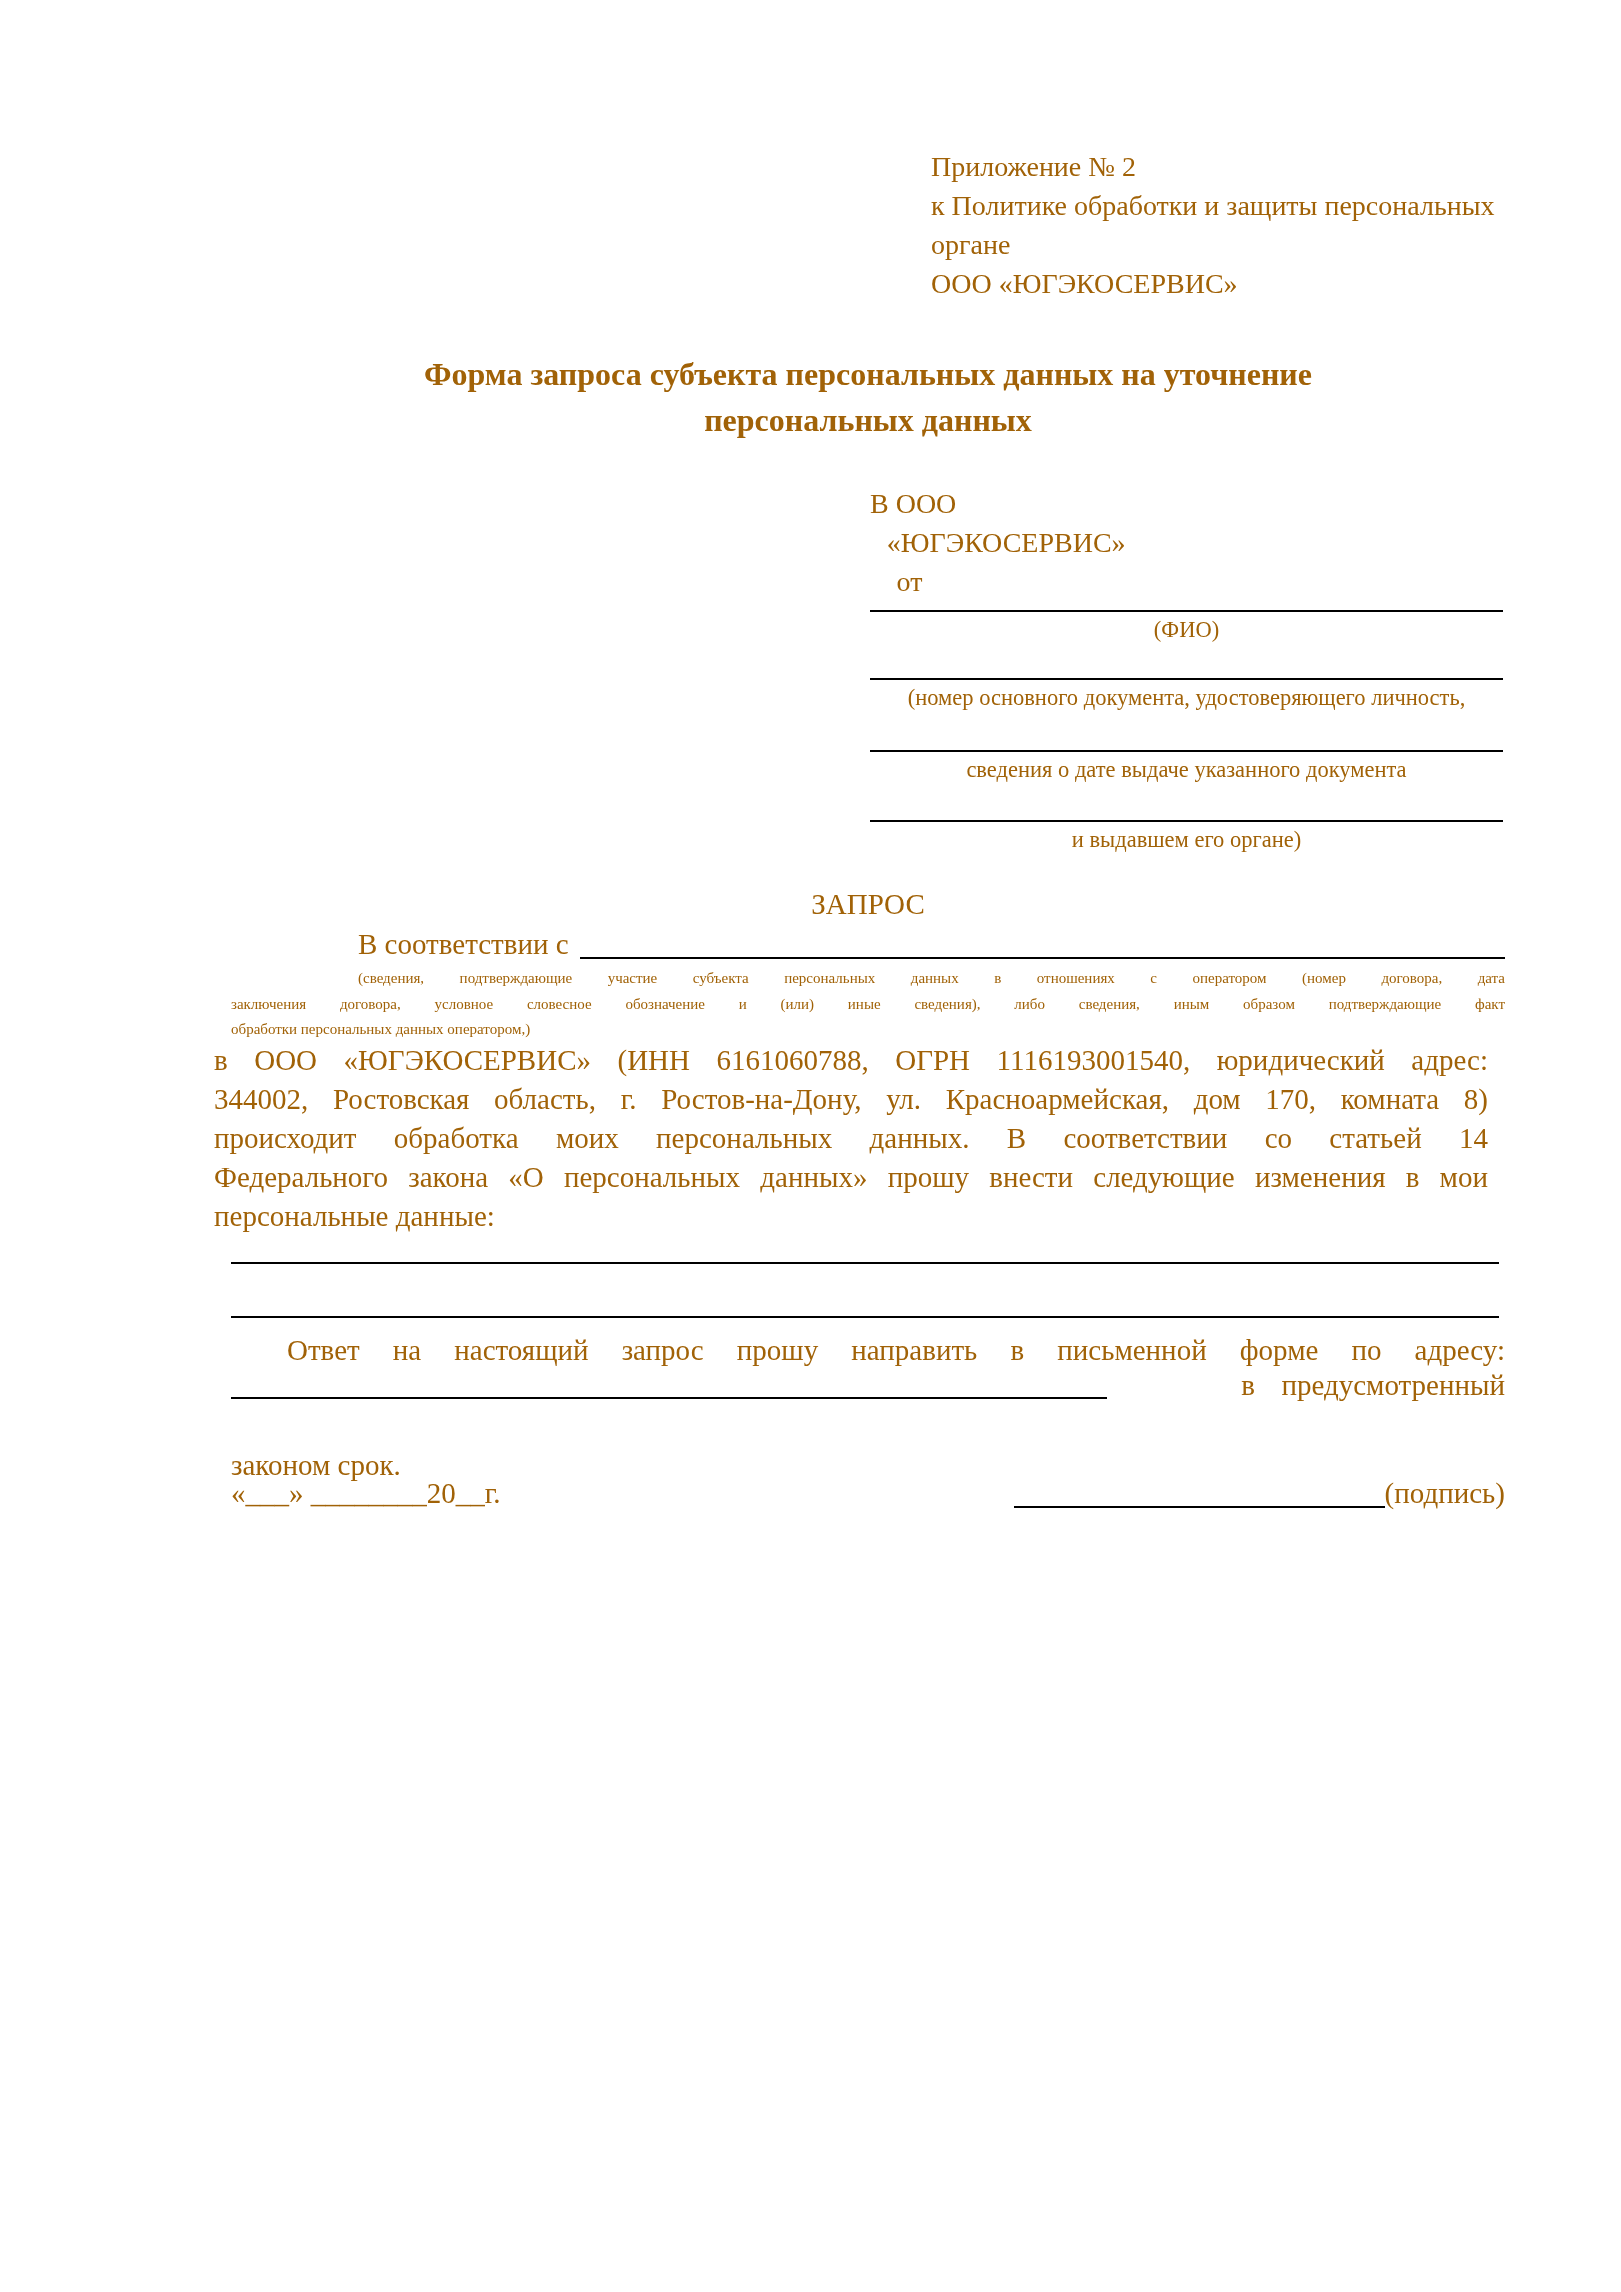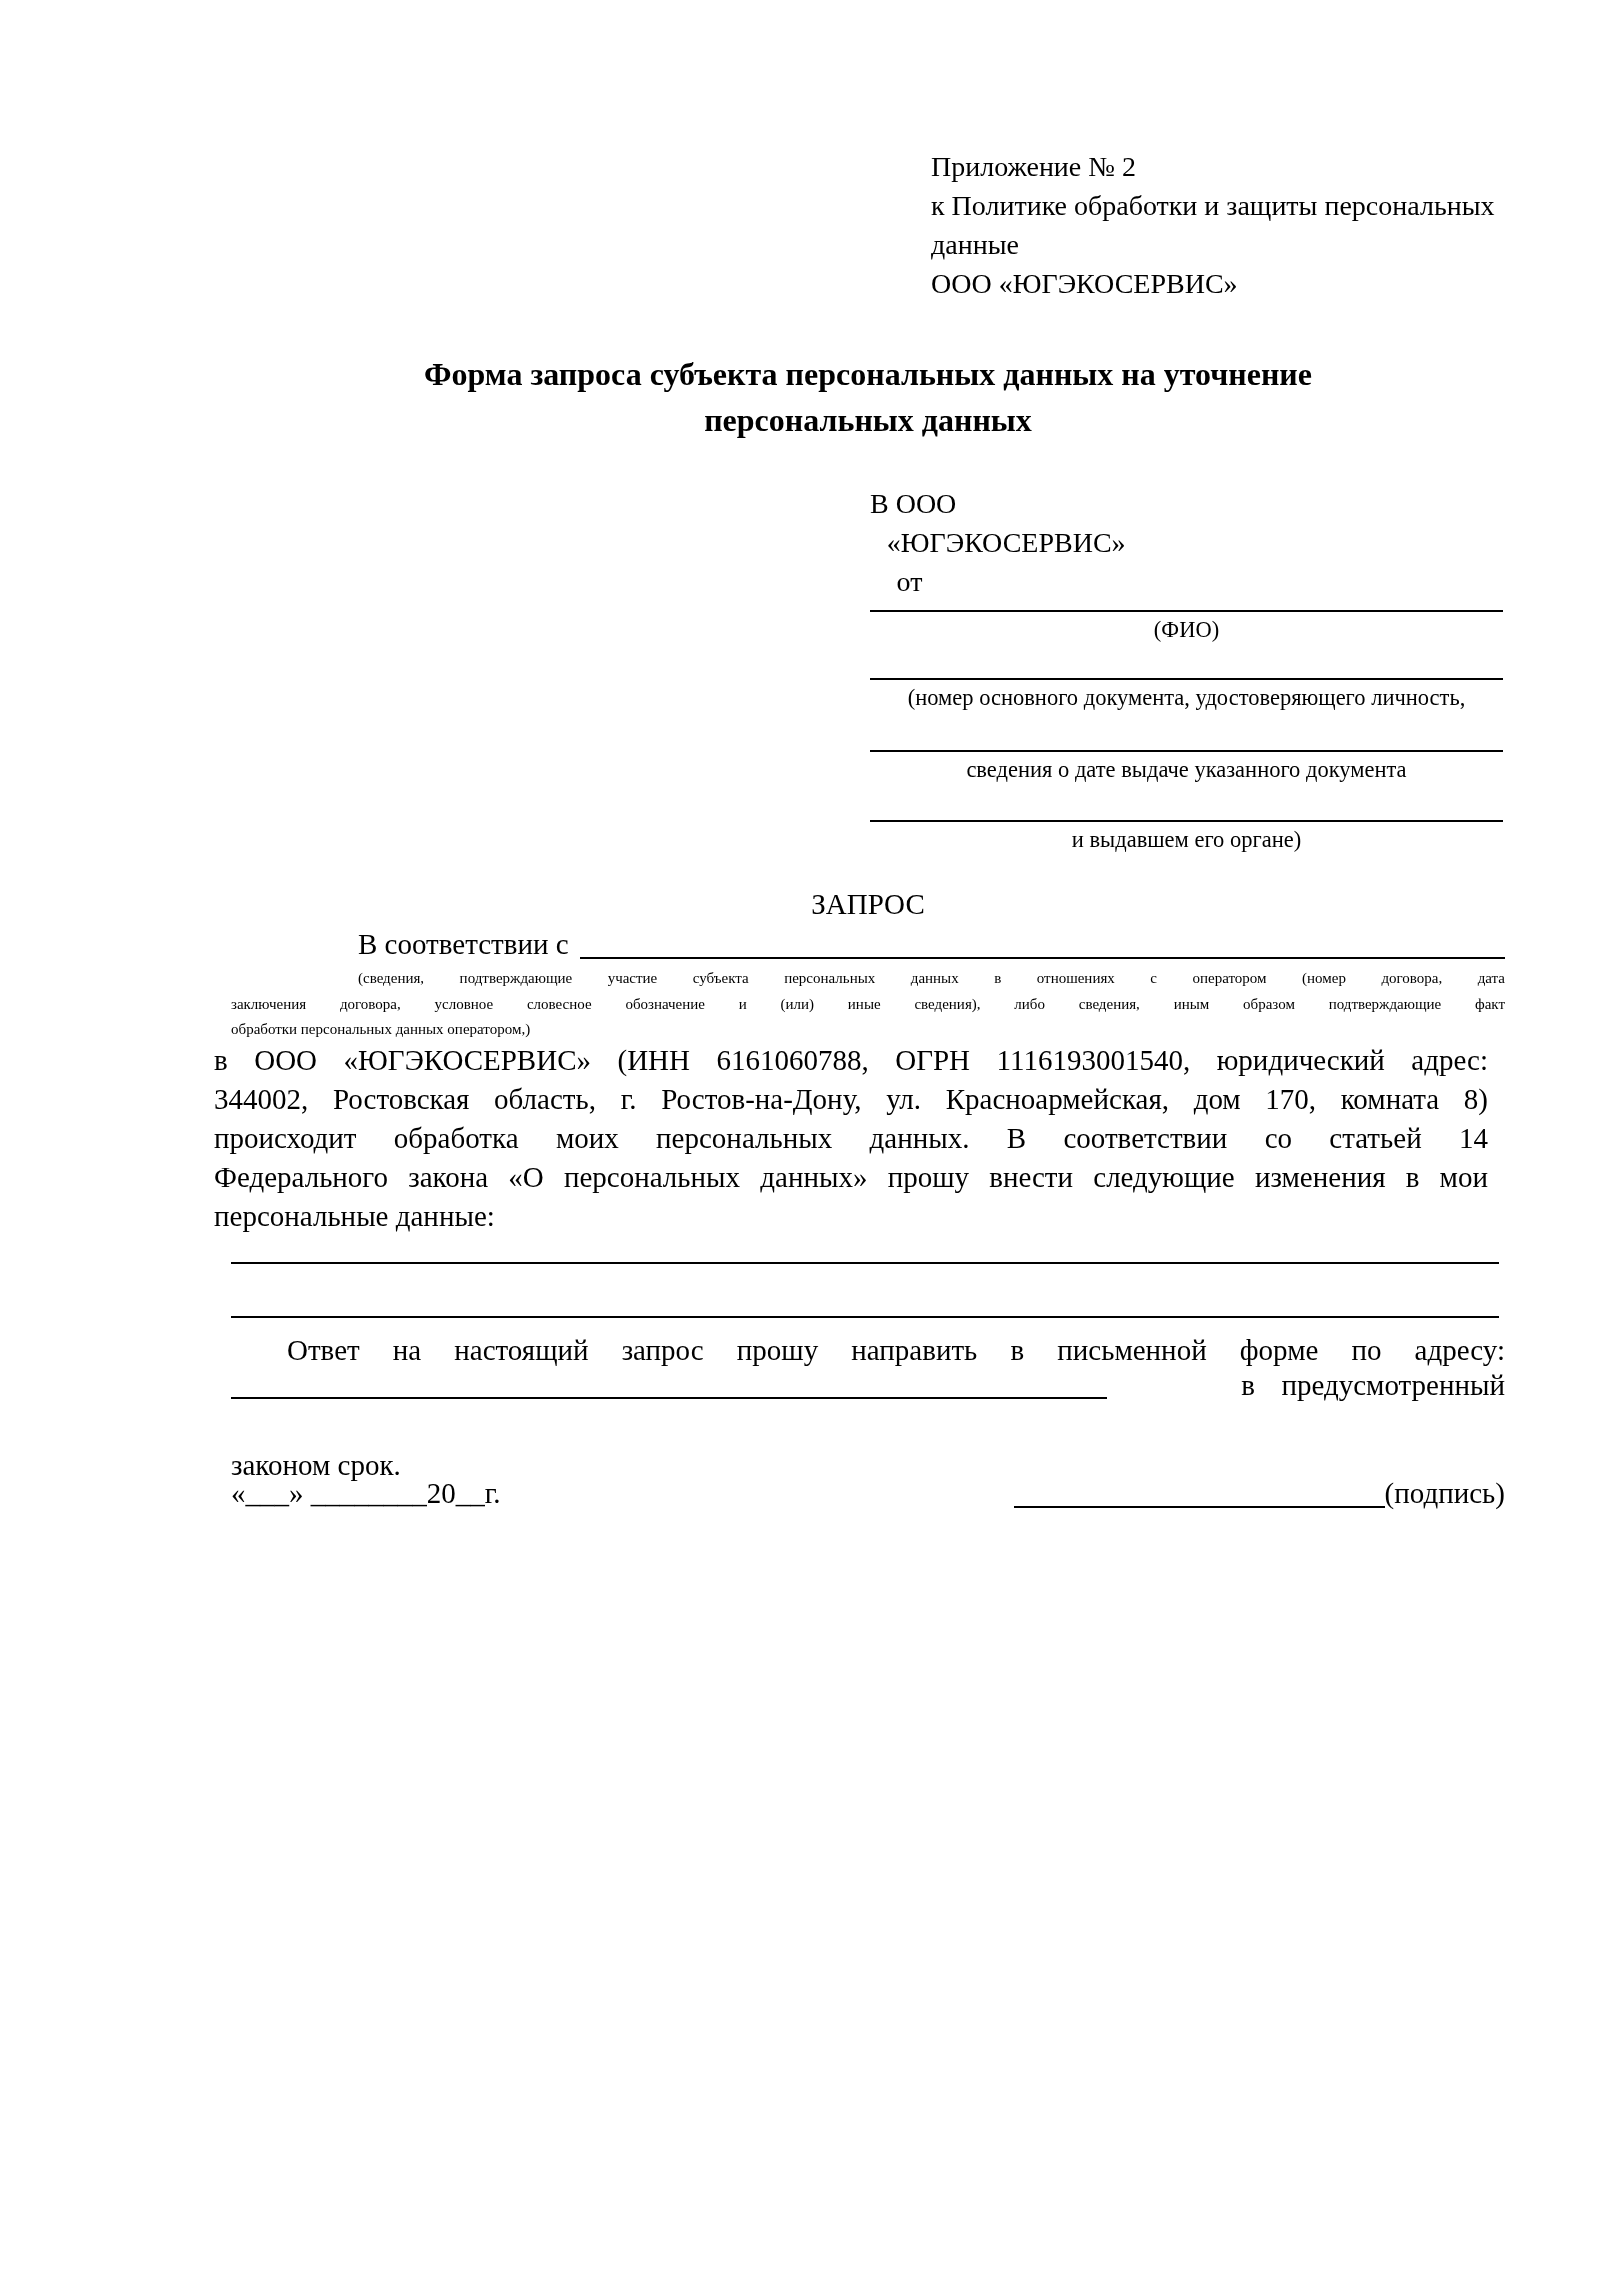--- a/index.html
+++ b/index.html
@@ -2,21 +2,21 @@
 <html><head>
 <meta charset="utf-8">
 <style>
   html,body{margin:0;padding:0;background:#888;}
   .page{
     position:relative;
     width:1621px;height:2293px;
     margin:0 auto;
     background:#ffffff;
     font-family:"Liberation Serif","DejaVu Serif",serif;
-    color:#000000;
+    color:#a16207;
   }
   
   .header{position:absolute;left:931px;top:147px;width:588px;font-size:28px;line-height:39px;}
   
   .title{position:absolute;left:231px;top:351px;width:1274px;text-align:center;font-weight:bold;font-size:32px;line-height:46px;}
   
   .addressee{position:absolute;left:870px;top:484px;font-size:28px;line-height:39px;}
   .addressee .a2{margin-left:16.7px;}
   .addressee .a3{margin-left:26.5px;}
   
@@ -54,21 +54,21 @@
   .sign-group .sign-caption{white-space:nowrap;}
 </style>
 </head>
 <body>
 
 <div class="page">
 
   <div class="header">
     <div>Приложение № 2</div>
     <div>к Политике обработки и защиты персональных</div>
-    <div>данные</div>
+    <div>органе</div>
     <div>ООО «ЮГЭКОСЕРВИС»</div>
   </div>
 
   <div class="title">
     <div>Форма запроса субъекта персональных данных на уточнение</div>
     <div>персональных данных</div>
   </div>
 
   <div class="addressee">
     <div class="a1">В ООО</div>

